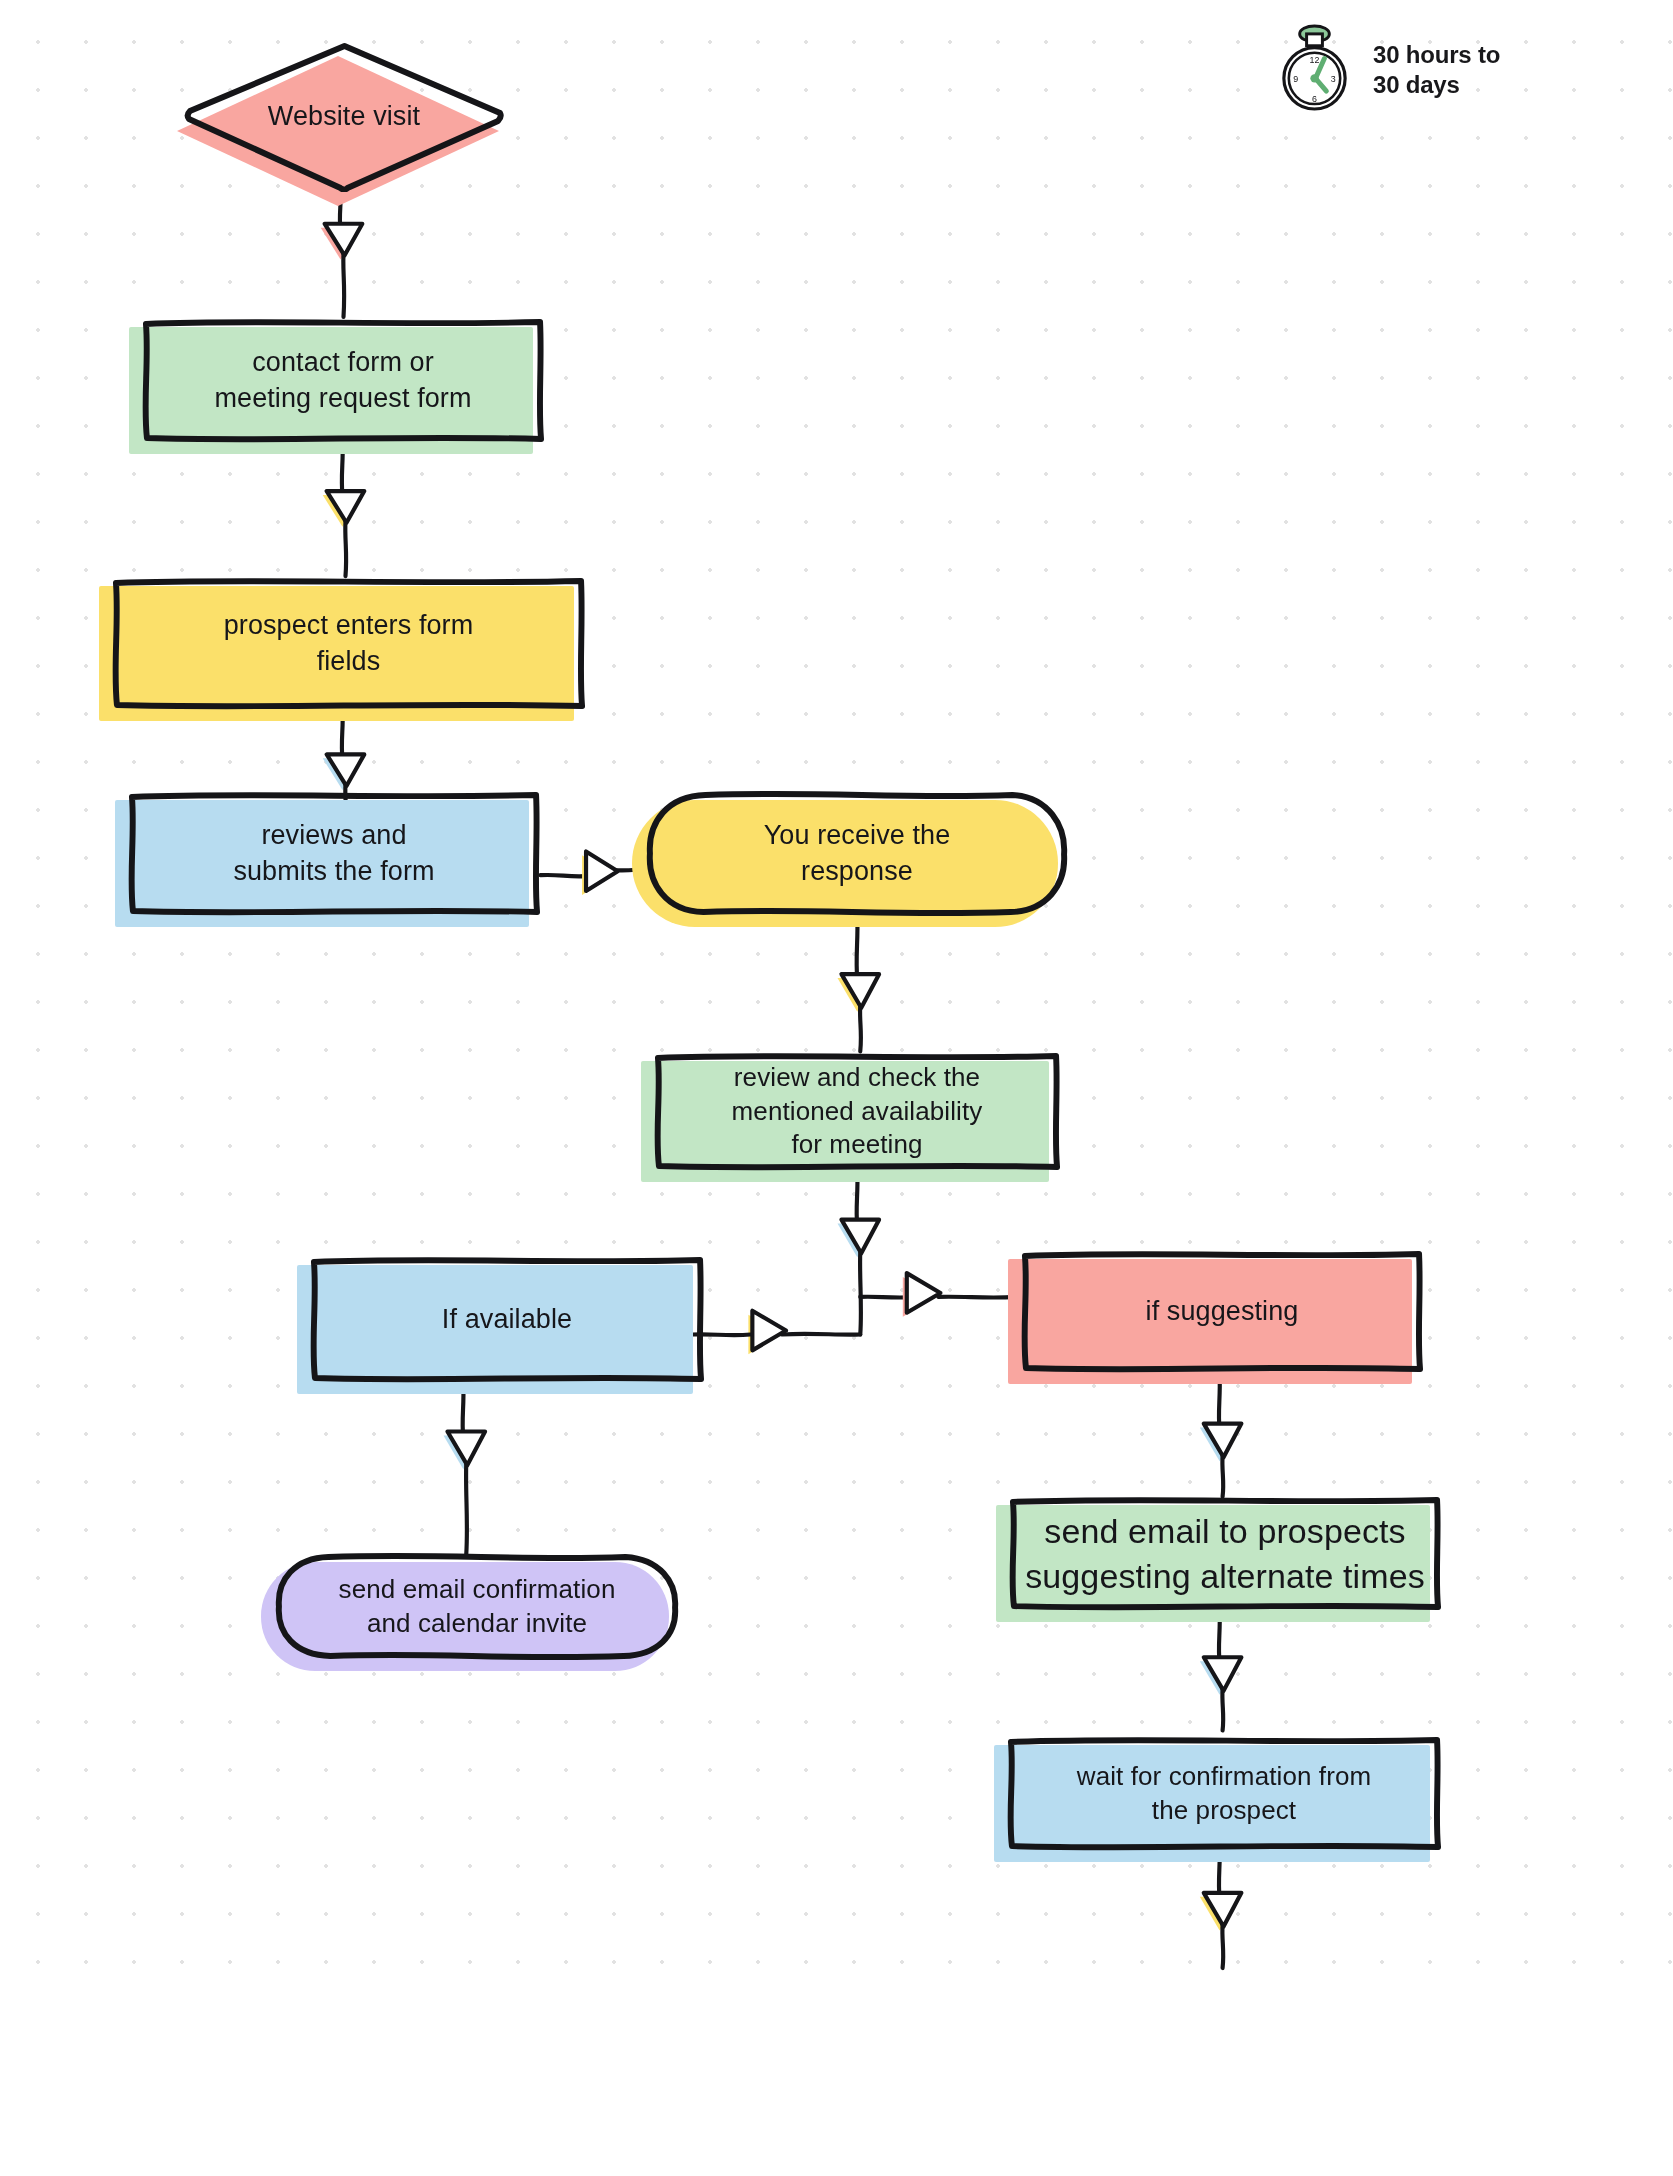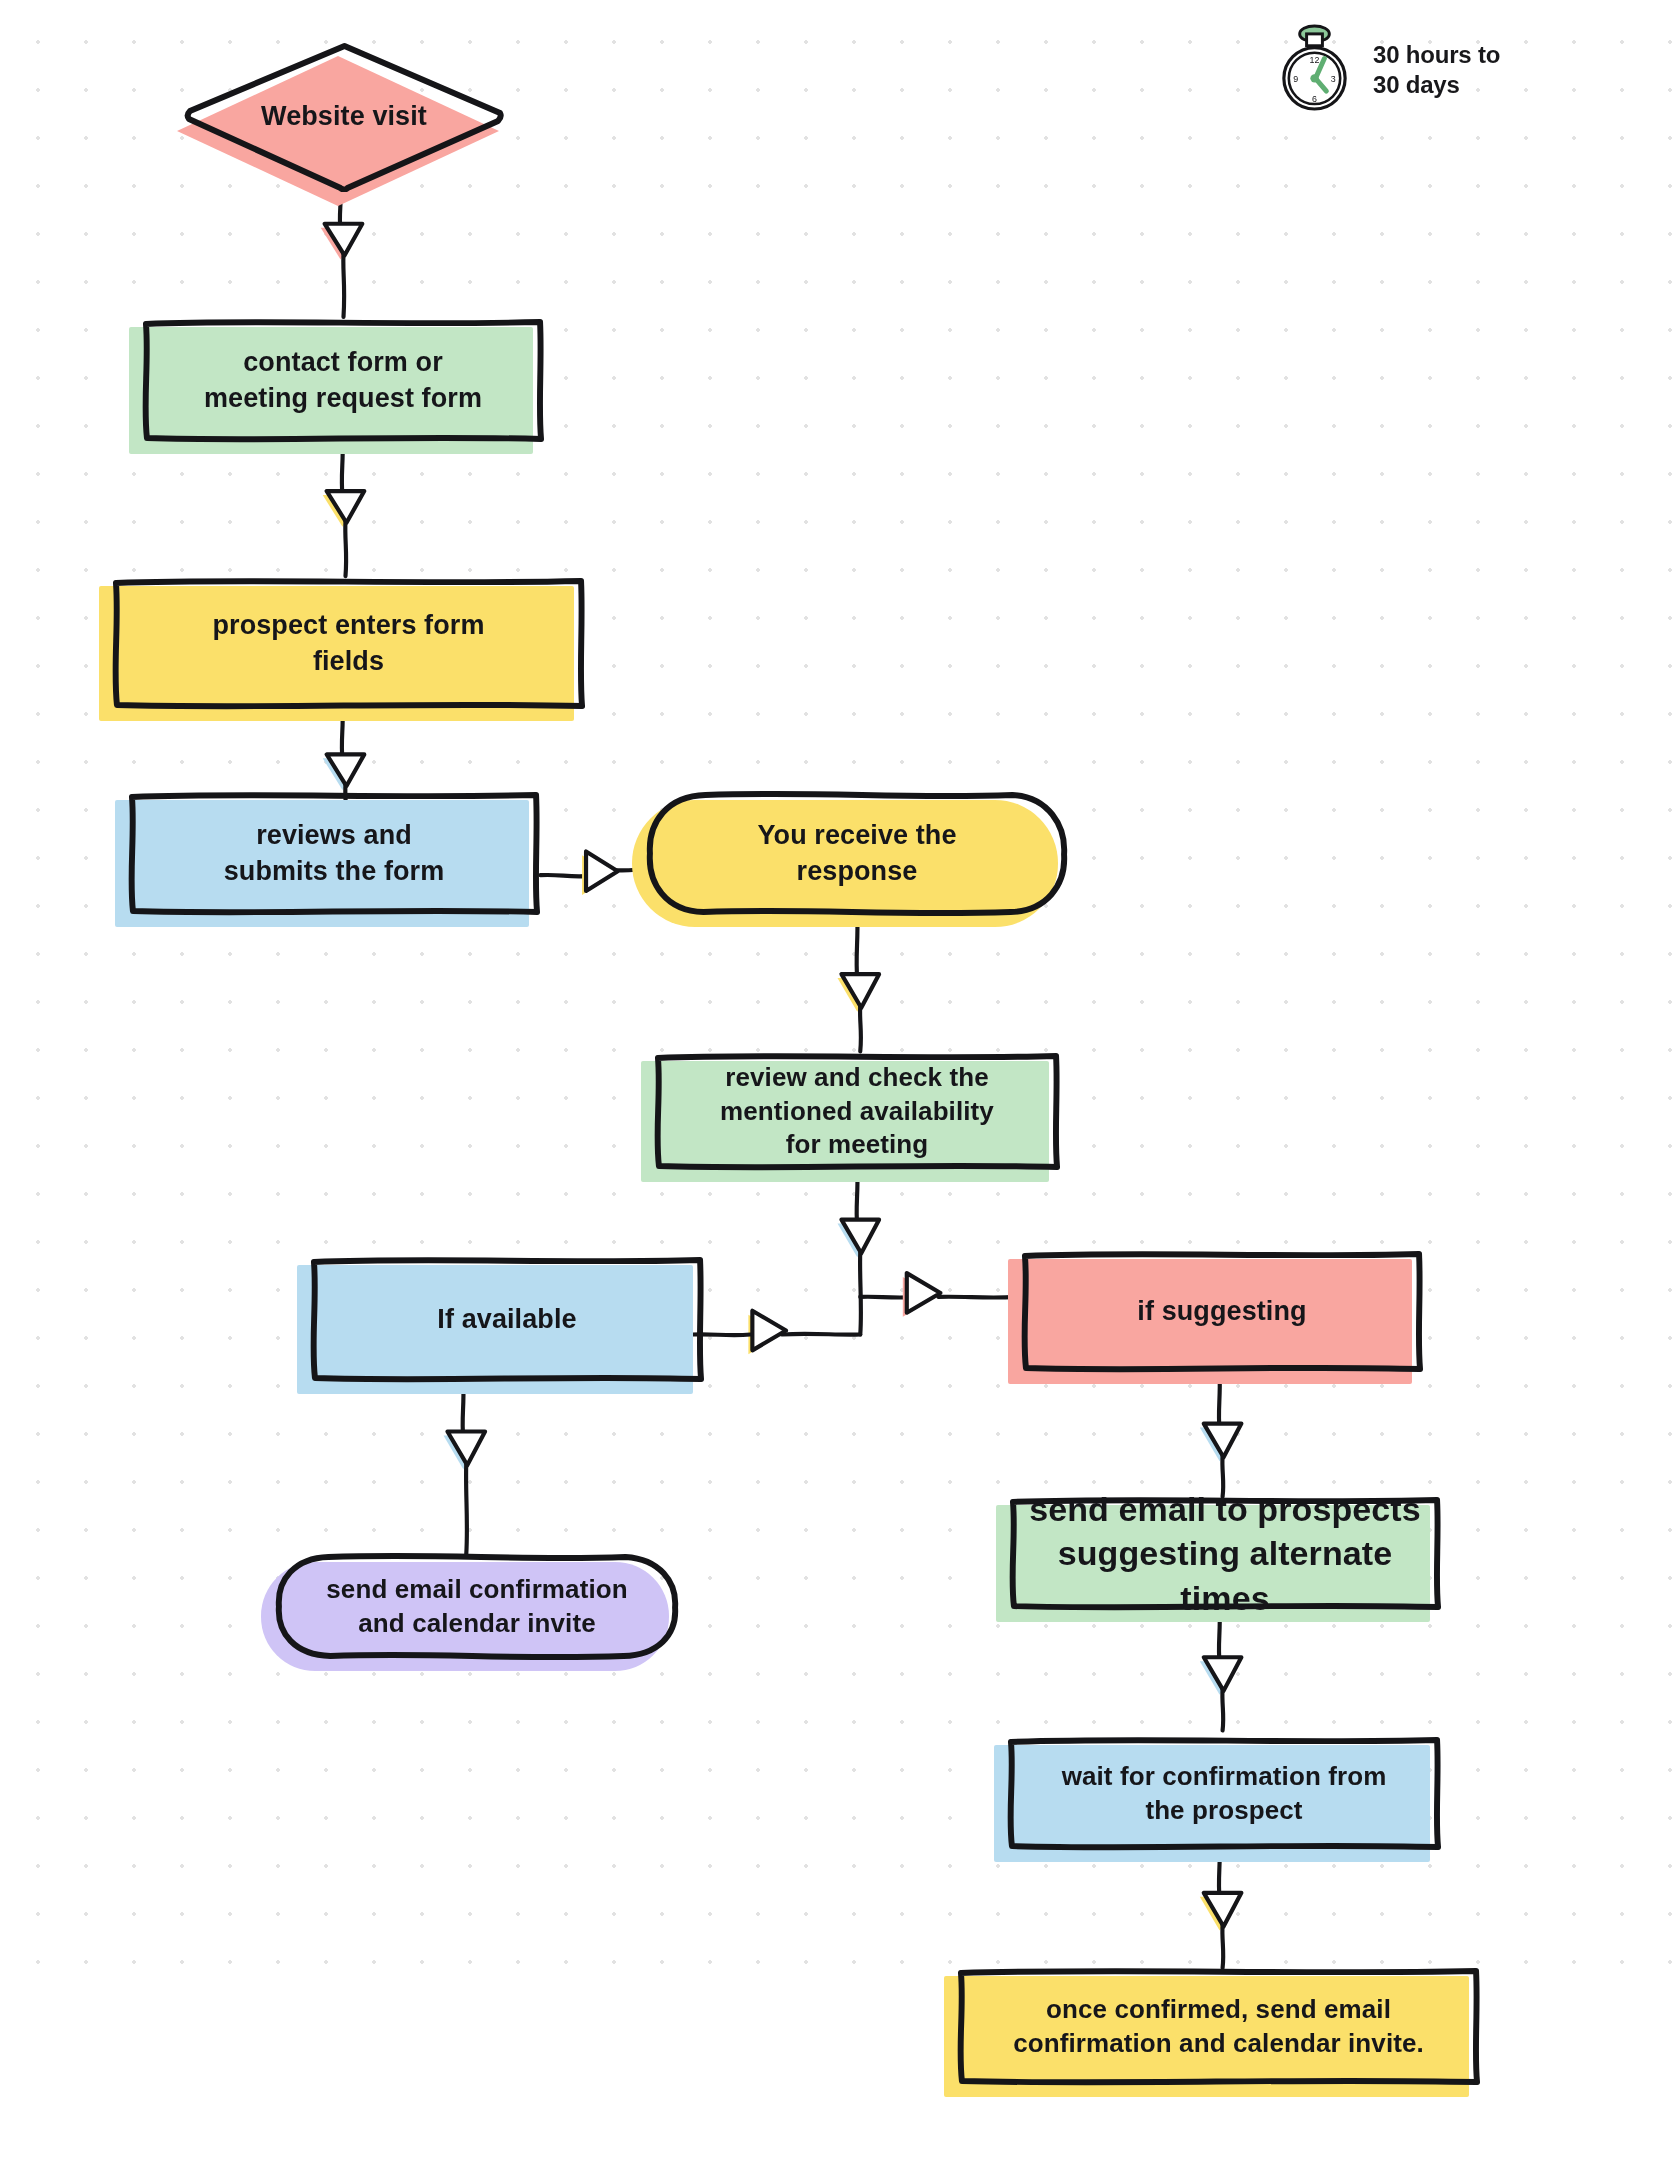--- a/index.html
+++ b/index.html
@@ -13,21 +13,21 @@
     position:relative;
     width:1673px;height:2004px;
     background-color:#ffffff;
     background-image:radial-gradient(#e2e2e2 1.6px, transparent 1.7px);
     background-size:48px 48px;
     background-position:14px 18px;
   }
   #edges{position:absolute;left:0;top:0;width:1673px;height:2176px;pointer-events:none;}
 
   
-  .node{position:absolute;box-sizing:border-box;font-weight:bold;}
+  .node{position:absolute;box-sizing:border-box;}
   .node .fill{position:absolute;left:-12px;top:10px;width:100%;height:100%;z-index:1;}
   .node .outline{position:absolute;left:0;top:0;width:100%;height:100%;z-index:2;}
   .node .label{
     position:absolute;left:0;top:0;width:100%;height:100%;z-index:3;
     display:flex;align-items:center;justify-content:center;text-align:center;
     color:#16161a;line-height:1.30;padding:0 16px;box-sizing:border-box;
     font-size:27px;letter-spacing:0.1px;
   }
   .node.pill .fill{border-radius:69px;}
   .node.rect .fill{border-radius:2px;}
@@ -218,22 +218,15 @@
   </div>
 
   <div class="node rect" style="left:1006px;top:1735px;width:436px;height:117px;">
     <div class="fill" style="background:#B7DCF0;"></div>
     <svg class="outline" viewBox="0 0 440 118" preserveAspectRatio="none">
       <path d="M5,7 C140,2 286,9 435,5 C437,42 433,82 436,113 C292,109 140,116 6,112 C2,80 8,40 5,7 Z" fill="none" stroke="#151518" stroke-width="6" stroke-linejoin="round"></path>
     </svg>
     <div class="label ml" style="font-size:26px;">wait for confirmation from<br>the prospect</div>
   </div>
 
-  <div class="node rect" style="left:956px;top:1966px;width:525px;height:121px;">
-    <div class="fill" style="background:#FBE06A;"></div>
-    <svg class="outline" viewBox="0 0 530 122" preserveAspectRatio="none">
-      <path d="M5,7 C170,2 345,9 525,5 C527,44 523,86 526,117 C350,113 175,120 6,116 C2,82 8,42 5,7 Z" fill="none" stroke="#151518" stroke-width="6" stroke-linejoin="round"></path>
-    </svg>
-    <div class="label ml" style="font-size:26px;">once confirmed, send email<br>confirmation and calendar invite.</div>
-  </div>
 
 </div>
 
 
 </body></html>

